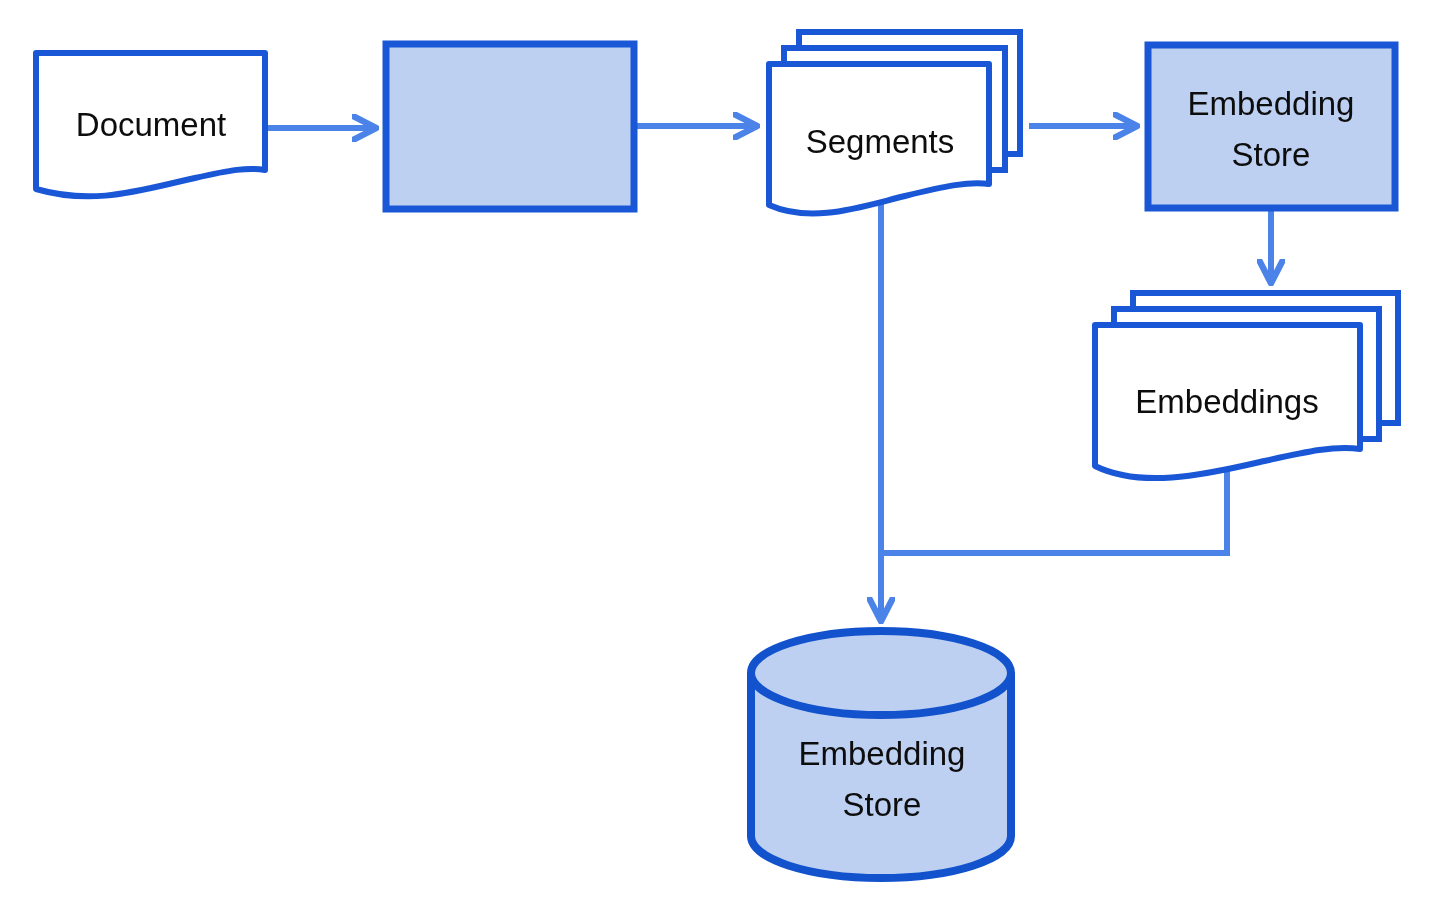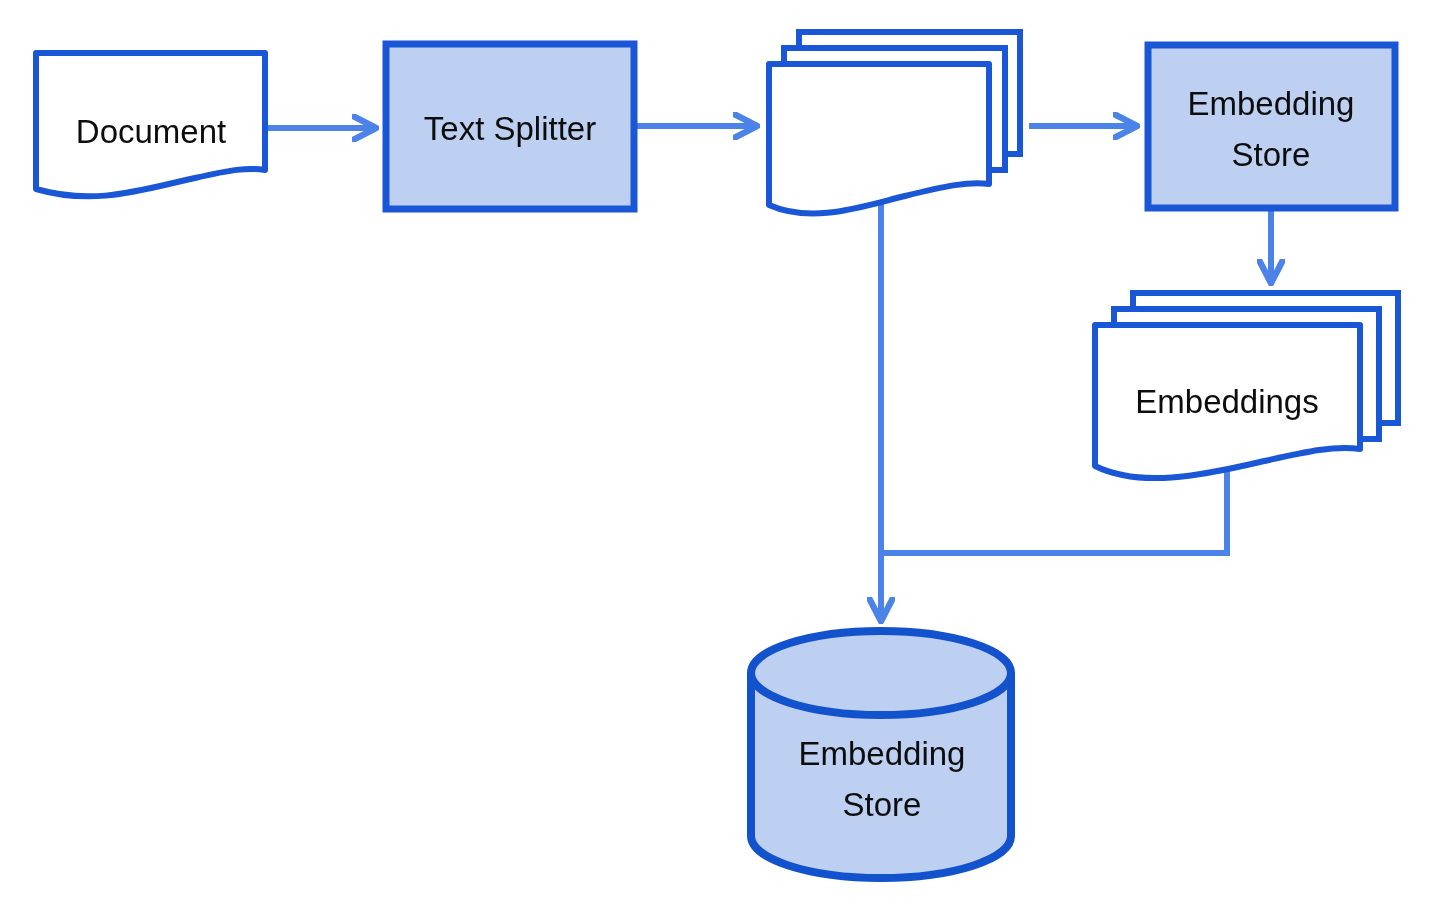--- a/index.html
+++ b/index.html
@@ -24,21 +24,21 @@
     position: absolute;
     transform: translate(-50%, -50%);
     text-align: center;
     color: #0d0d0d;
     font-size: 33px;
     line-height: 1.55;
     letter-spacing: 0px;
     user-select: none;
   }
   .nowrap { white-space: nowrap; }
-  .lbl-document        { left: 151px;  top: 132px; }
+  .lbl-document        { left: 151px;  top: 125px; }
   .lbl-text-splitter   { left: 510px;  top: 129px; width: 180px; }
   .lbl-segments        { left: 880px;  top: 142px; }
   .lbl-embedding-model { left: 1271px; top: 129px; width: 230px; }
   .lbl-embeddings      { left: 1227px; top: 402px; }
   .lbl-embedding-store { left: 882px;  top: 779px; width: 240px; }
 </style>
 </head>
 <body>
 
 <div class="stage">
@@ -78,22 +78,22 @@
     </g>
 
     <g>
       <path d="M751,673 V836 A130,42 0 0 0 1011,836 V673" fill="#bdd0f2" stroke="#1252cc" stroke-width="8"></path>
       <ellipse cx="881" cy="673" rx="130" ry="42" fill="#bdd0f2" stroke="#1252cc" stroke-width="8"></ellipse>
     </g>
   </svg>
 
   <div class="node-label lbl-document nowrap">Document</div>
 
-  <div class="node-label lbl-text-splitter">Text Splitter</div>
 
+  <div class="node-label lbl-segments nowrap">Segments</div>
 
   <div class="node-label lbl-embedding-model">Embedding Store</div>
 
   <div class="node-label lbl-embedding-store">Embedding Store</div>
 
   <div class="node-label lbl-embeddings nowrap">Embeddings</div>
 
 </div>
 
 </body></html>

